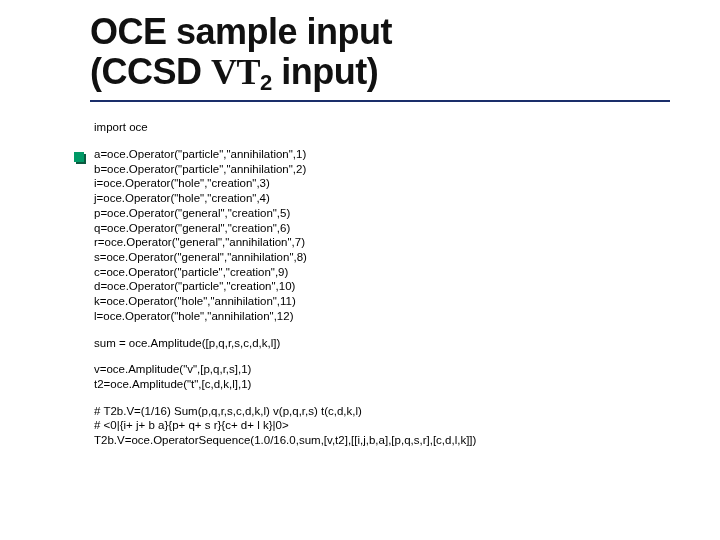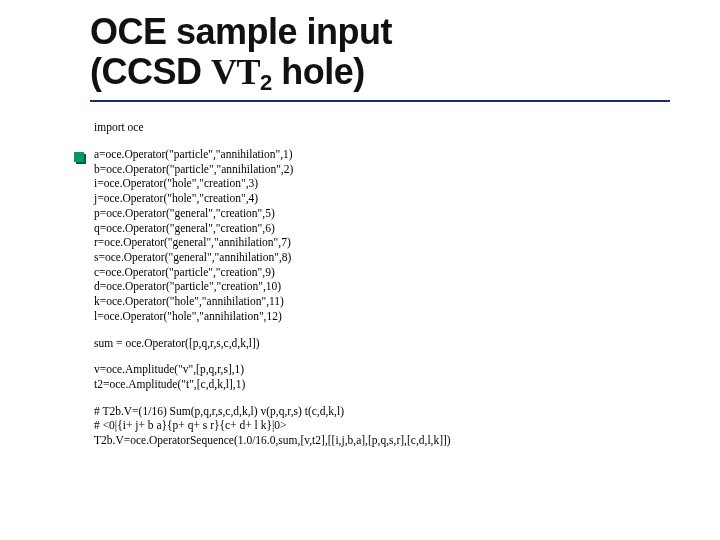--- a/index.html
+++ b/index.html
@@ -43,21 +43,21 @@
   .bullet {
     position: absolute;
     left: 74px;
     top: 152px;
     width: 10px;
     height: 10px;
     background: #009966;
     box-shadow: 2px 2px 0 #0b5a40;
   }
   .codeblock {
-    font-family: Liberation Serif, serif;
+    font-family: Liberation Sans, sans-serif;
     font-size: 11.5px;
     line-height: 1.28;
     white-space: pre;
     color: #000;
     margin-left: 4px;
   }
   .codeblock .sect {
     display: block;
     margin-top: 12px;
   }
@@ -65,36 +65,36 @@
     margin-top: 18px;
   }
 </style>
 </head>
 <body>
 
 <div class="slide">
 
   <h1 class="title">
     <span>OCE sample input</span><br>
-    <span>(CCSD </span><span class="ital">VT</span><sub>2</sub><span> hole)</span>
+    <span>(CCSD </span><span class="ital">VT</span><sub>2</sub><span> input)</span>
   </h1>
 
   <div class="rule"></div>
 
   <div class="bullet"></div>
 
   <div class="codeblock"><span class="sect first">import oce</span><span class="sect">a=oce.Operator("particle","annihilation",1)
 b=oce.Operator("particle","annihilation",2)
 i=oce.Operator("hole","creation",3)
 j=oce.Operator("hole","creation",4)
 p=oce.Operator("general","creation",5)
 q=oce.Operator("general","creation",6)
 r=oce.Operator("general","annihilation",7)
 s=oce.Operator("general","annihilation",8)
 c=oce.Operator("particle","creation",9)
 d=oce.Operator("particle","creation",10)
 k=oce.Operator("hole","annihilation",11)
-l=oce.Operator("hole","annihilation",12)</span><span class="sect">sum = oce.Operator([p,q,r,s,c,d,k,l])</span><span class="sect">v=oce.Amplitude("v",[p,q,r,s],1)
+l=oce.Operator("hole","annihilation",12)</span><span class="sect">sum = oce.Amplitude([p,q,r,s,c,d,k,l])</span><span class="sect">v=oce.Amplitude("v",[p,q,r,s],1)
 t2=oce.Amplitude("t",[c,d,k,l],1)</span><span class="sect"># T2b.V=(1/16) Sum(p,q,r,s,c,d,k,l) v(p,q,r,s) t(c,d,k,l)
 # &lt;0|{i+ j+ b a}{p+ q+ s r}{c+ d+ l k}|0&gt;
 T2b.V=oce.OperatorSequence(1.0/16.0,sum,[v,t2],[[i,j,b,a],[p,q,s,r],[c,d,l,k]])</span></div>
 
 </div>
 
 </body></html>

